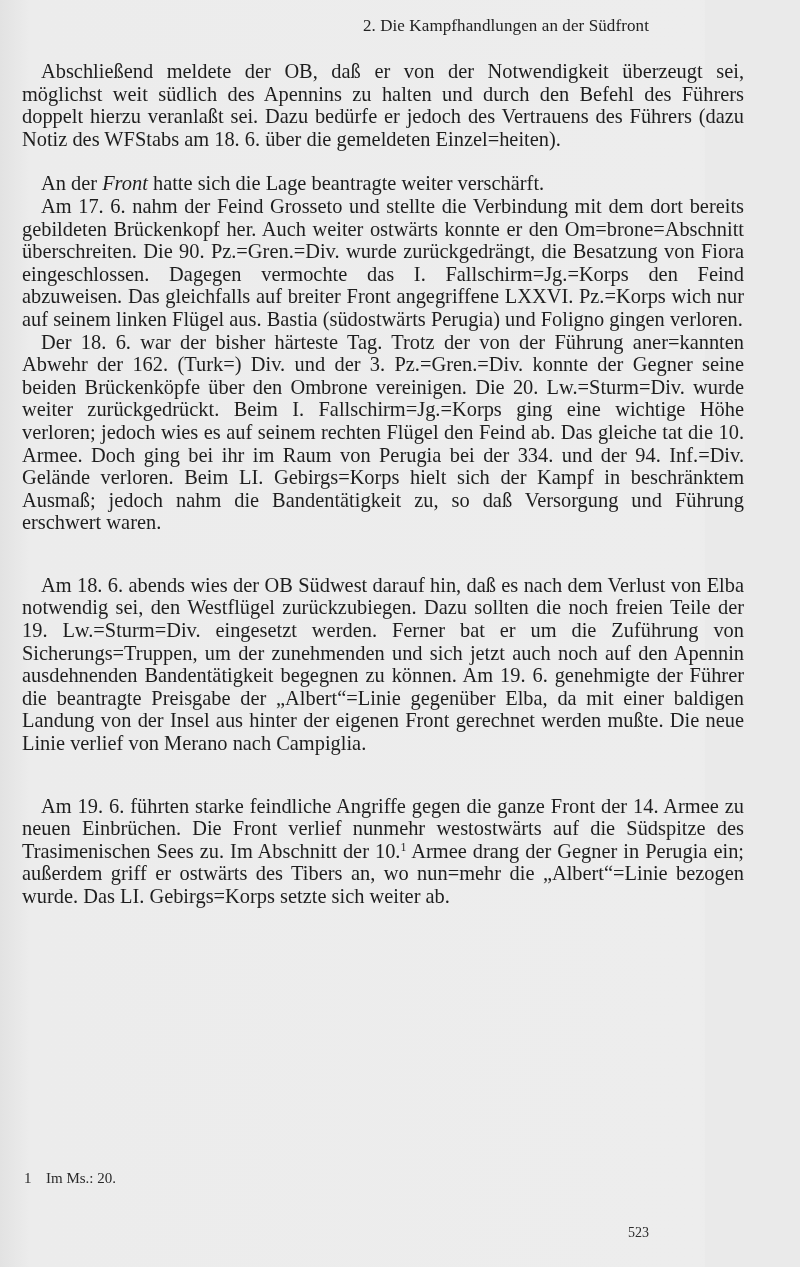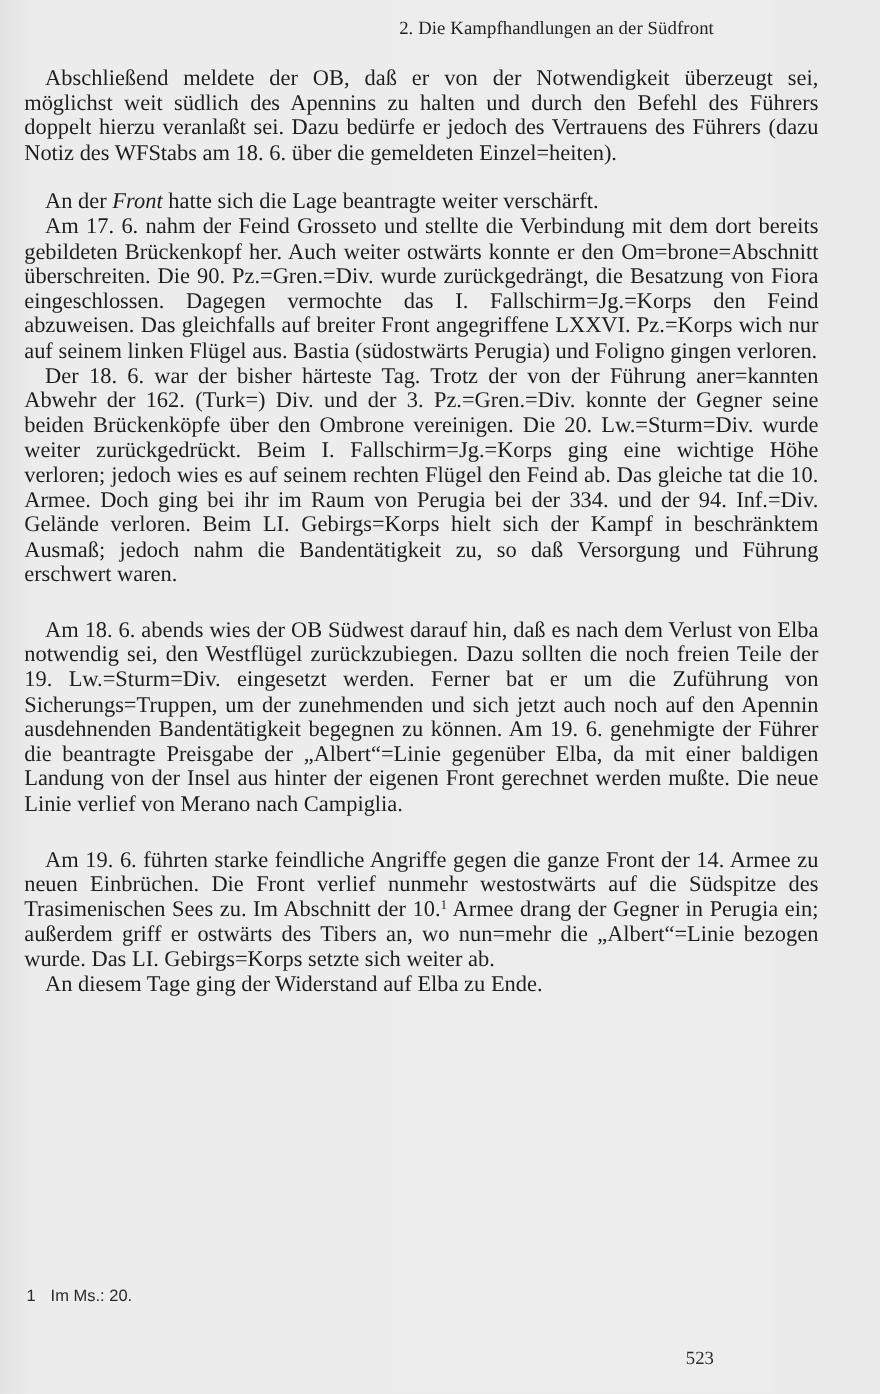--- a/index.html
+++ b/index.html
@@ -42,48 +42,48 @@
       hyphens: none;
     }
     .text-block p {
       margin: 0;
       text-indent: 19px;
     }
     .text-block p.gap {
       margin-top: 22px;
     }
     .text-block p.gap-large {
-      margin-top: 28px;
+      margin-top: 40px;
     }
     .text-block em {
       font-style: italic;
     }
     .text-block sup {
       font-size: 12px;
       vertical-align: 7px;
       line-height: 0;
     }
     .footnote {
       position: absolute;
       left: 24px;
       top: 1170px;
-      font-family: Liberation Sans, sans-serif;
+      font-family: Liberation Serif, serif;
       font-size: 15px;
       color: #2a2a2a;
     }
     .footnote .fn-num {
       display: inline-block;
       width: 22px;
     }
     .page-number {
       position: absolute;
       right: 56px;
       top: 1225px;
       font-family: "Liberation Serif", serif;
-      font-size: 17px;
+      font-size: 14px;
       color: #2a2a2a;
     }
   </style>
 </head>
 <body>
 
 <div class="page">
 
   <div class="running-head">2. Die Kampfhandlungen an der Südfront</div>
 
@@ -93,21 +93,20 @@
     <p class="gap"><span>An der </span><em>Front</em><span> hatte sich die Lage beantragte weiter verschärft.</span></p>
 
     <p>Am 17. 6. nahm der Feind Grosseto und stellte die Verbindung mit dem dort bereits gebildeten Brückenkopf her. Auch weiter ostwärts konnte er den Om=brone=Abschnitt überschreiten. Die 90. Pz.=Gren.=Div. wurde zurückgedrängt, die Besatzung von Fiora eingeschlossen. Dagegen vermochte das I. Fallschirm=Jg.=Korps den Feind abzuweisen. Das gleichfalls auf breiter Front angegriffene LXXVI. Pz.=Korps wich nur auf seinem linken Flügel aus. Bastia (südostwärts Perugia) und Foligno gingen verloren.</p>
 
     <p>Der 18. 6. war der bisher härteste Tag. Trotz der von der Führung aner=kannten Abwehr der 162. (Turk=) Div. und der 3. Pz.=Gren.=Div. konnte der Gegner seine beiden Brückenköpfe über den Ombrone vereinigen. Die 20. Lw.=Sturm=Div. wurde weiter zurückgedrückt. Beim I. Fallschirm=Jg.=Korps ging eine wichtige Höhe verloren; jedoch wies es auf seinem rechten Flügel den Feind ab. Das gleiche tat die 10. Armee. Doch ging bei ihr im Raum von Perugia bei der 334. und der 94. Inf.=Div. Gelände verloren. Beim LI. Gebirgs=Korps hielt sich der Kampf in beschränktem Ausmaß; jedoch nahm die Bandentätigkeit zu, so daß Versorgung und Führung erschwert waren.</p>
 
     <p class="gap-large">Am 18. 6. abends wies der OB Südwest darauf hin, daß es nach dem Verlust von Elba notwendig sei, den Westflügel zurückzubiegen. Dazu sollten die noch freien Teile der 19. Lw.=Sturm=Div. eingesetzt werden. Ferner bat er um die Zuführung von Sicherungs=Truppen, um der zunehmenden und sich jetzt auch noch auf den Apennin ausdehnenden Bandentätigkeit begegnen zu können. Am 19. 6. genehmigte der Führer die beantragte Preisgabe der „Albert“=Linie gegenüber Elba, da mit einer baldigen Landung von der Insel aus hinter der eigenen Front gerechnet werden mußte. Die neue Linie verlief von Merano nach Campiglia.</p>
 
     <p class="gap-large"><span>Am 19. 6. führten starke feindliche Angriffe gegen die ganze Front der 14. Armee zu neuen Einbrüchen. Die Front verlief nunmehr westostwärts auf die Südspitze des Trasimenischen Sees zu. Im Abschnitt der 10.</span><sup>1</sup><span> Armee drang der Gegner in Perugia ein; außerdem griff er ostwärts des Tibers an, wo nun=mehr die „Albert“=Linie bezogen wurde. Das LI. Gebirgs=Korps setzte sich weiter ab.</span></p>
 
-    <p>An diesem Tage ging der Widerstand auf Elba zu Ende.</p>
   </div>
 
   <div class="footnote">
     <span class="fn-num">1</span><span>Im Ms.: 20.</span>
   </div>
 
   <div class="page-number">523</div>
 
 </div>
 

